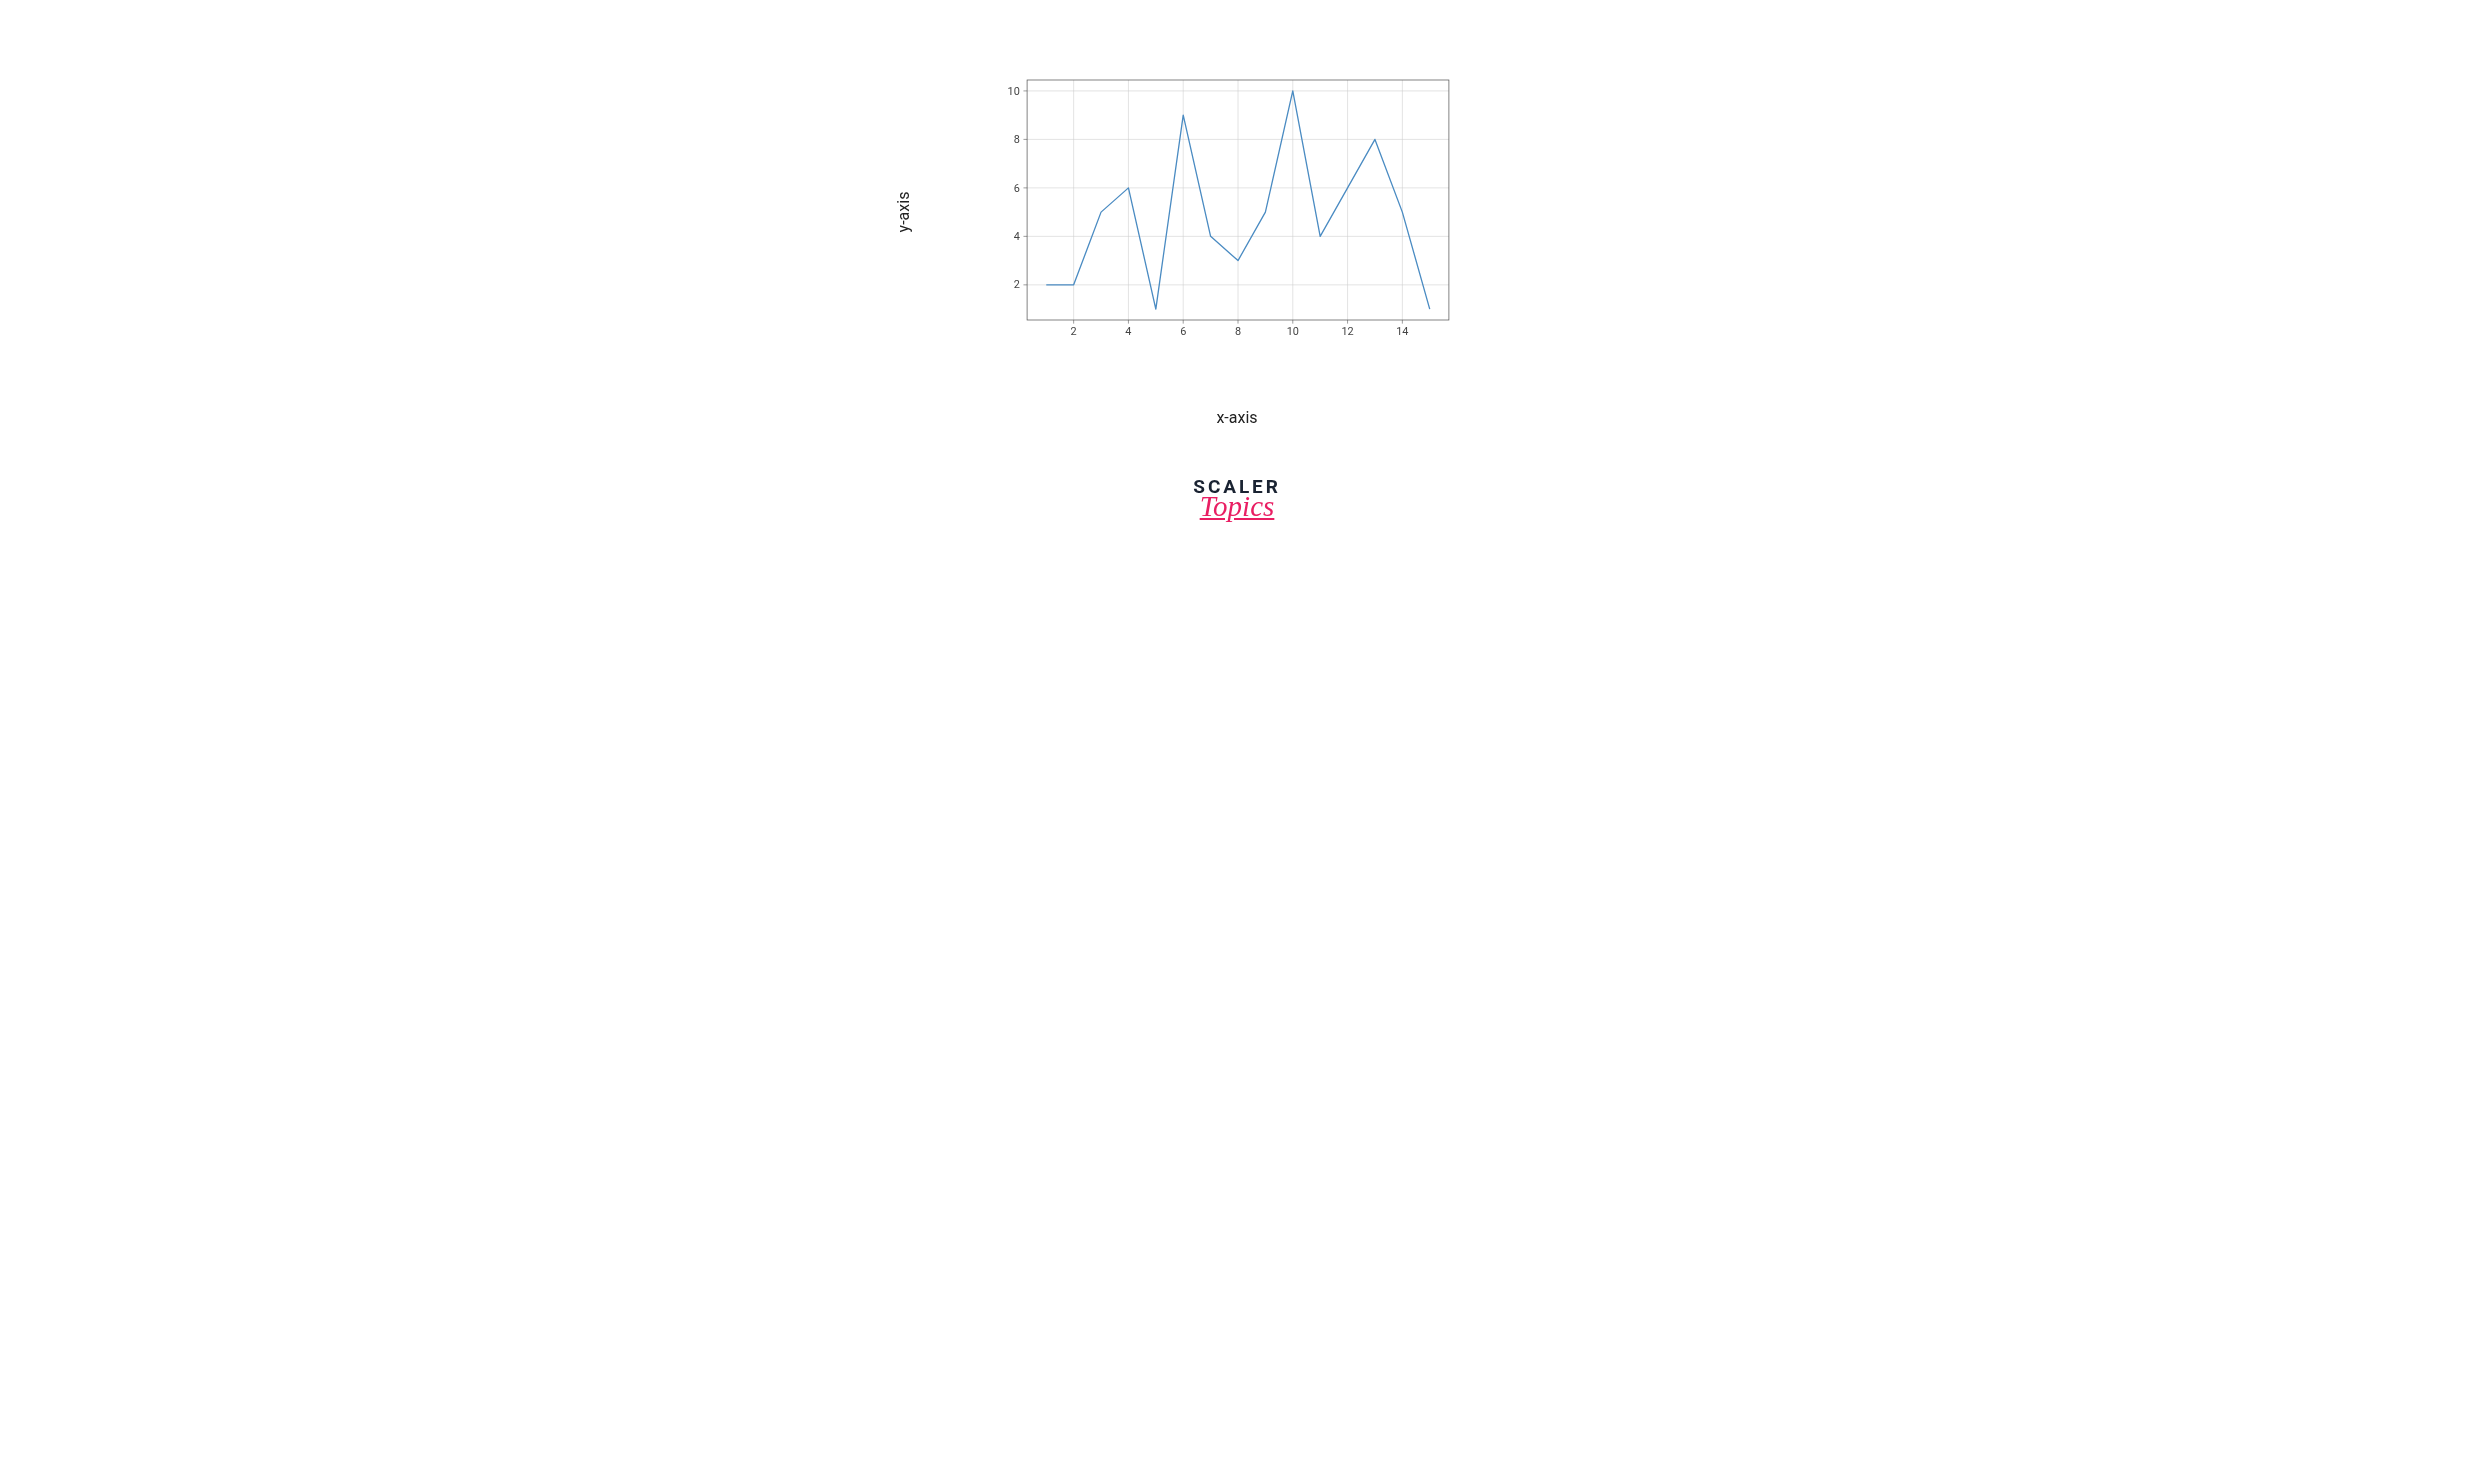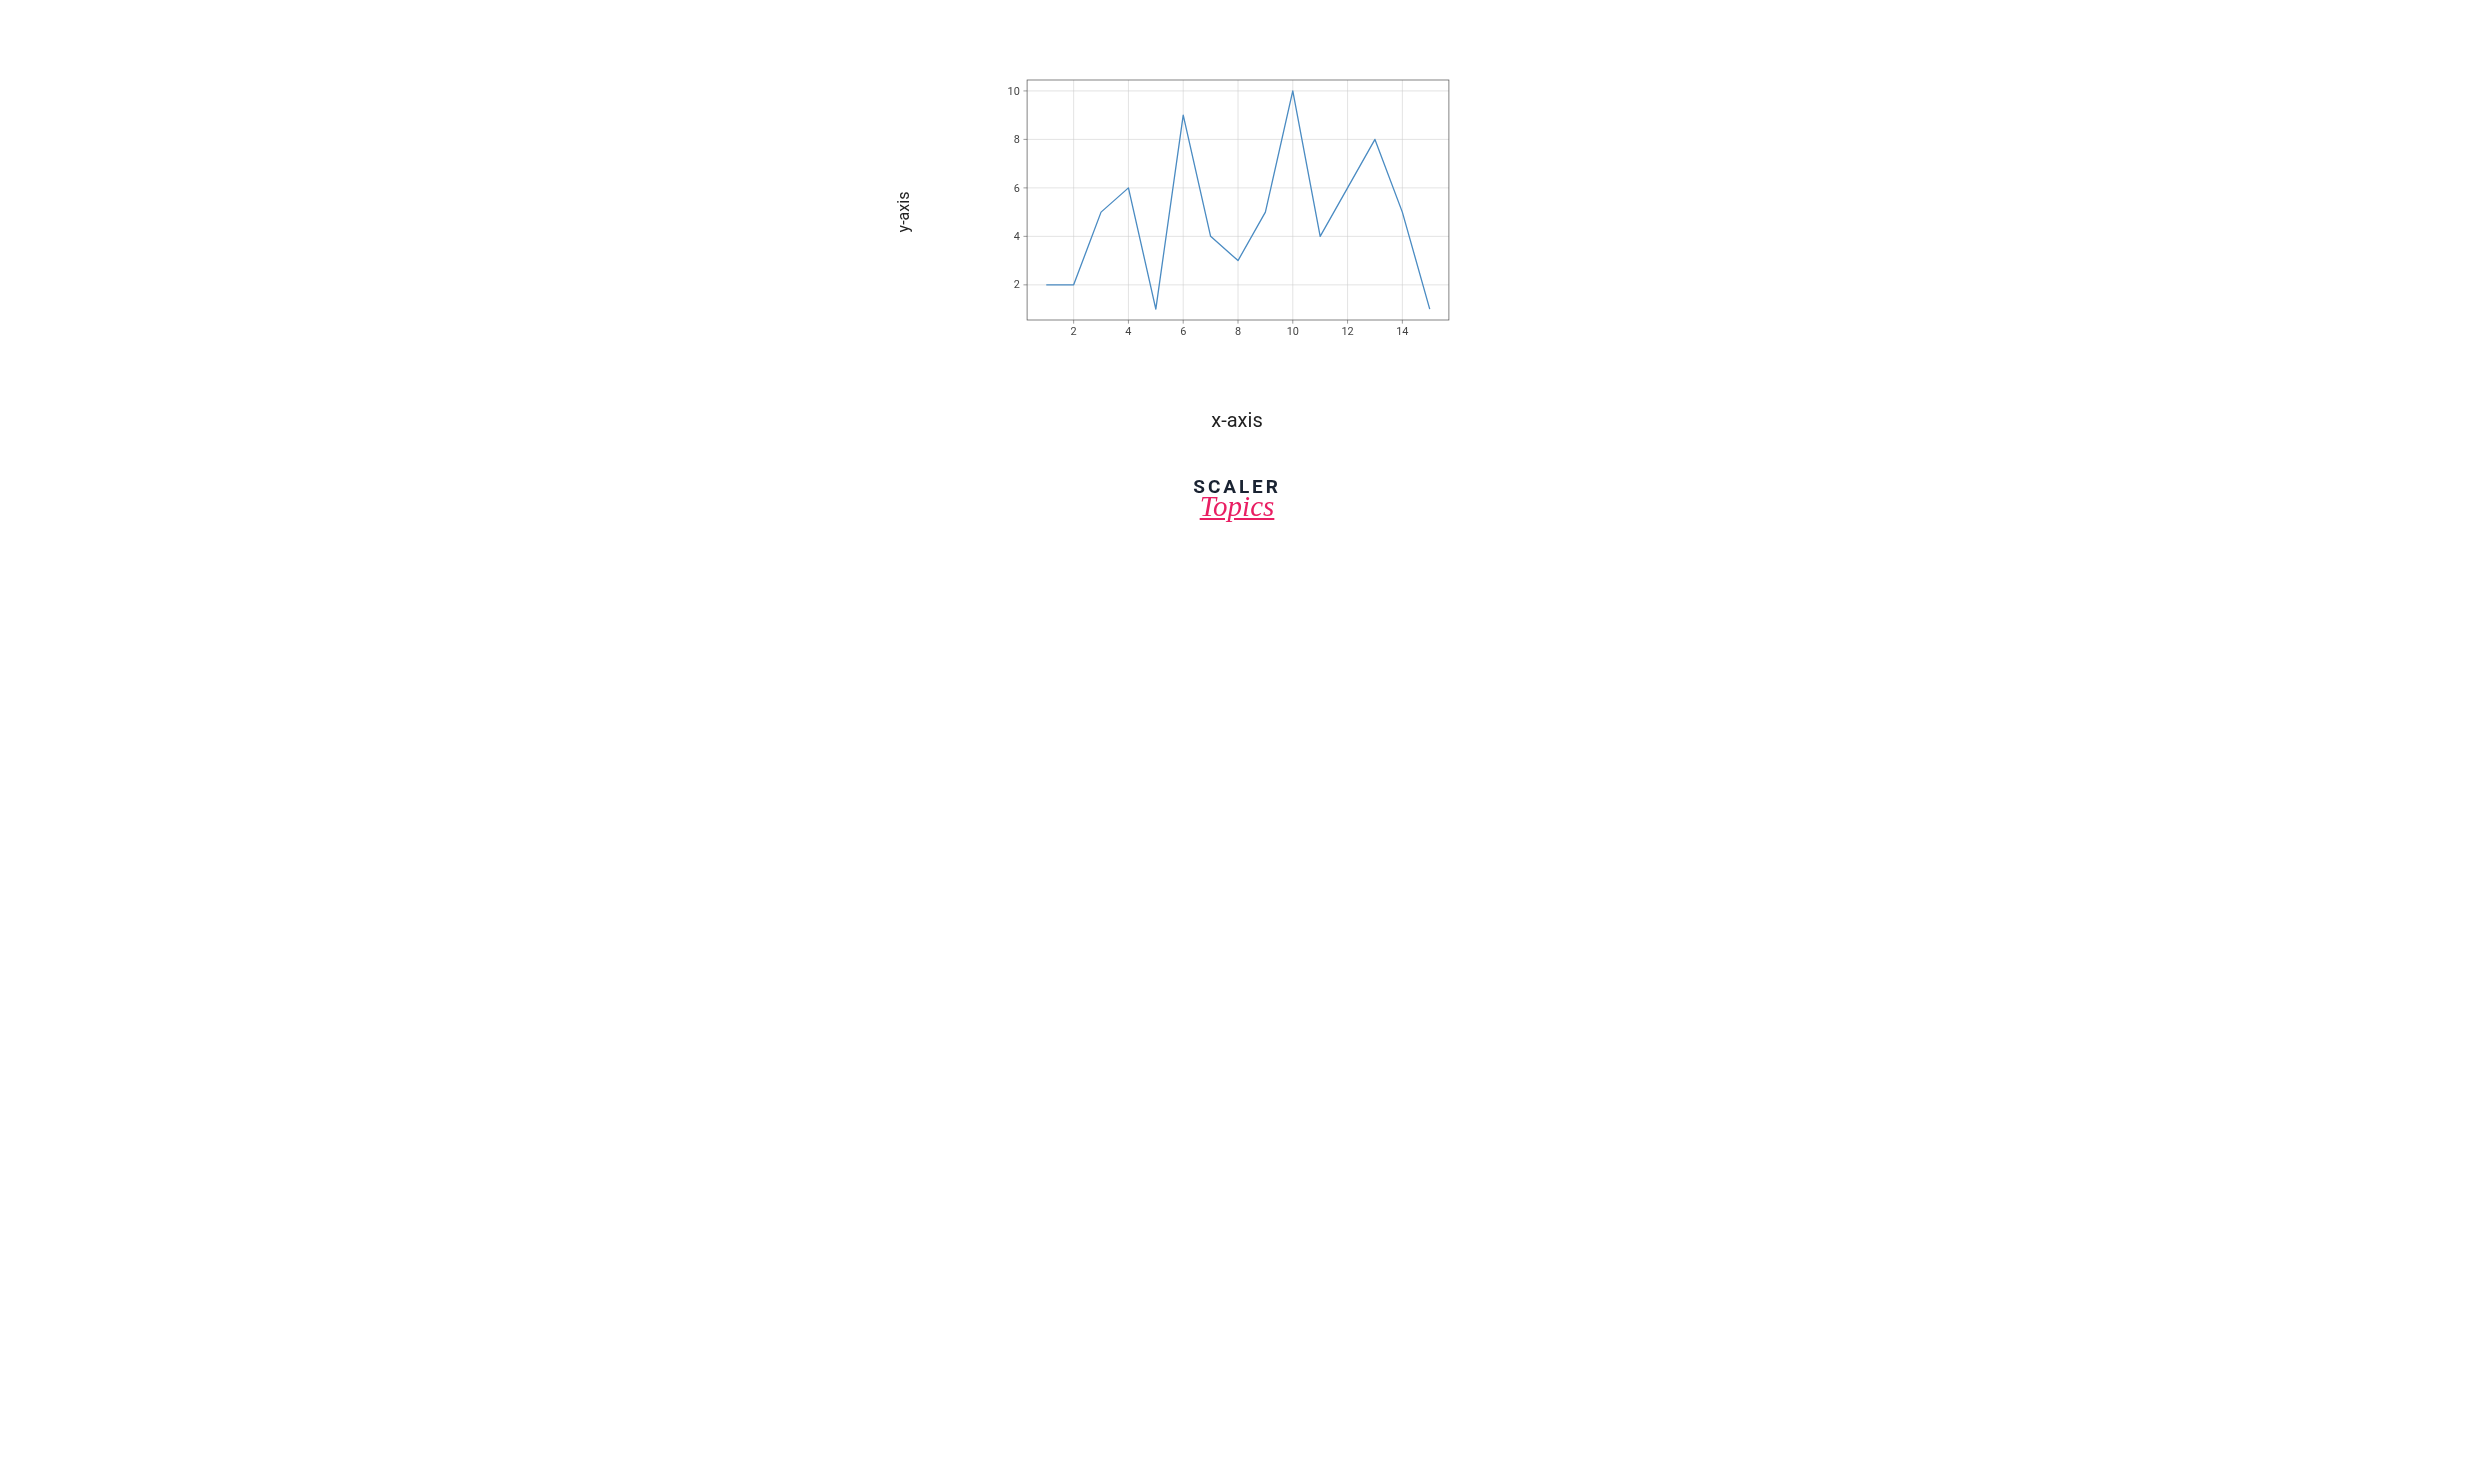--- a/index.html
+++ b/index.html
@@ -49,21 +49,21 @@
   .tick-label {
     font-size: 15px;
     fill: #444;
     font-family: inherit;
   }
   .xlabel {
     position: absolute;
     left: 50%;
     top: 408px;
     transform: translateX(-50%);
-    font-size: 20px;
+    font-size: 16px;
     color: #222;
   }
   .logo {
     position: absolute;
     left: 50%;
     top: 477px;
     transform: translateX(-50%);
     text-align: center;
     line-height: 1;
   }

